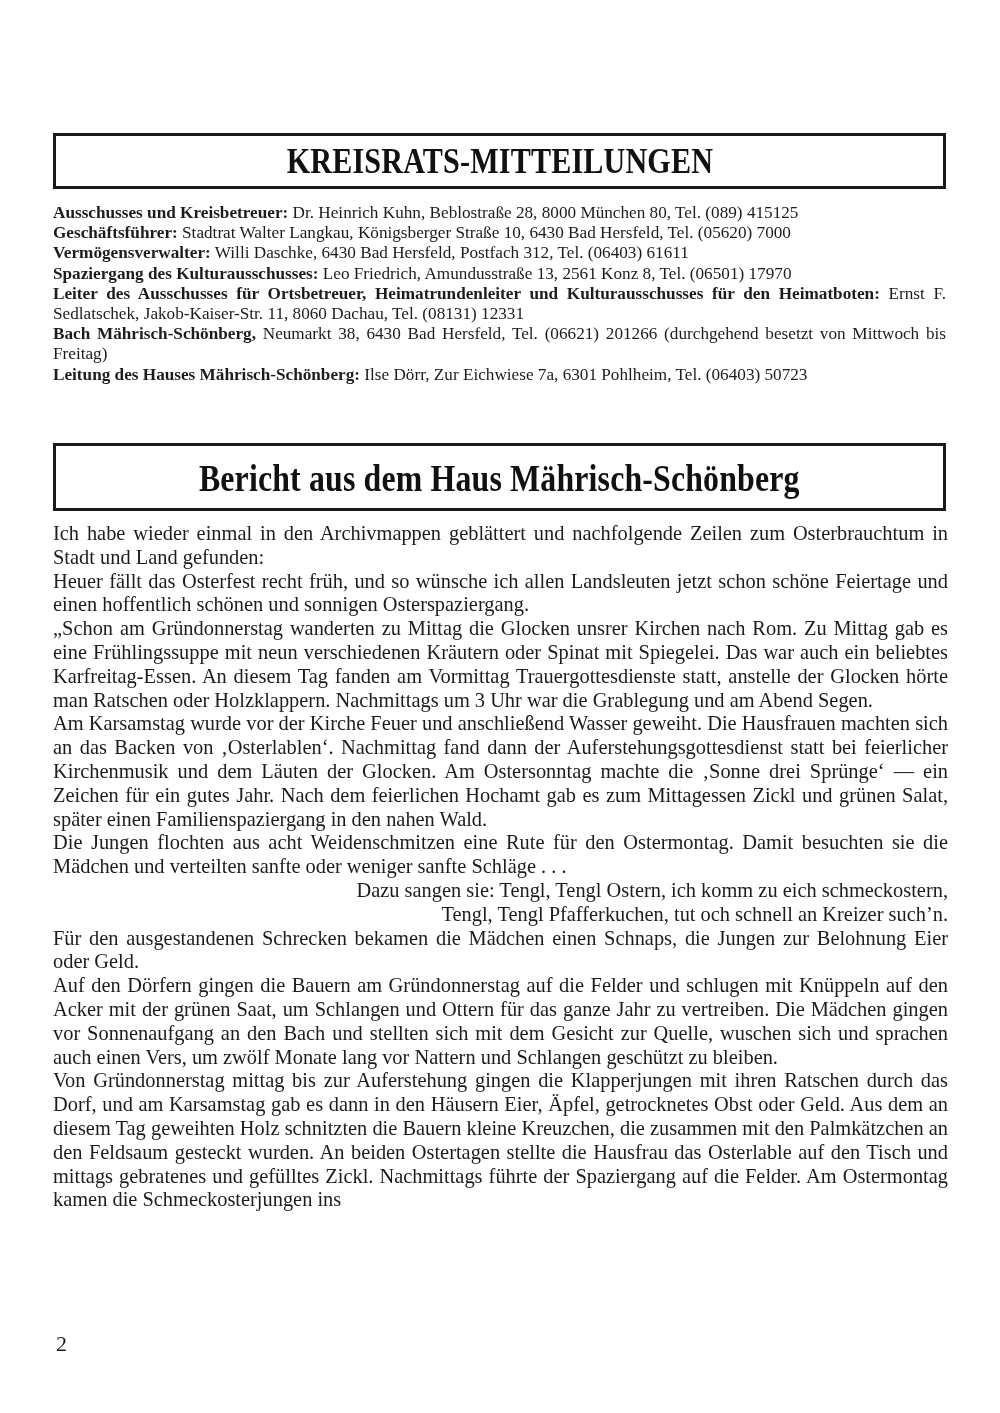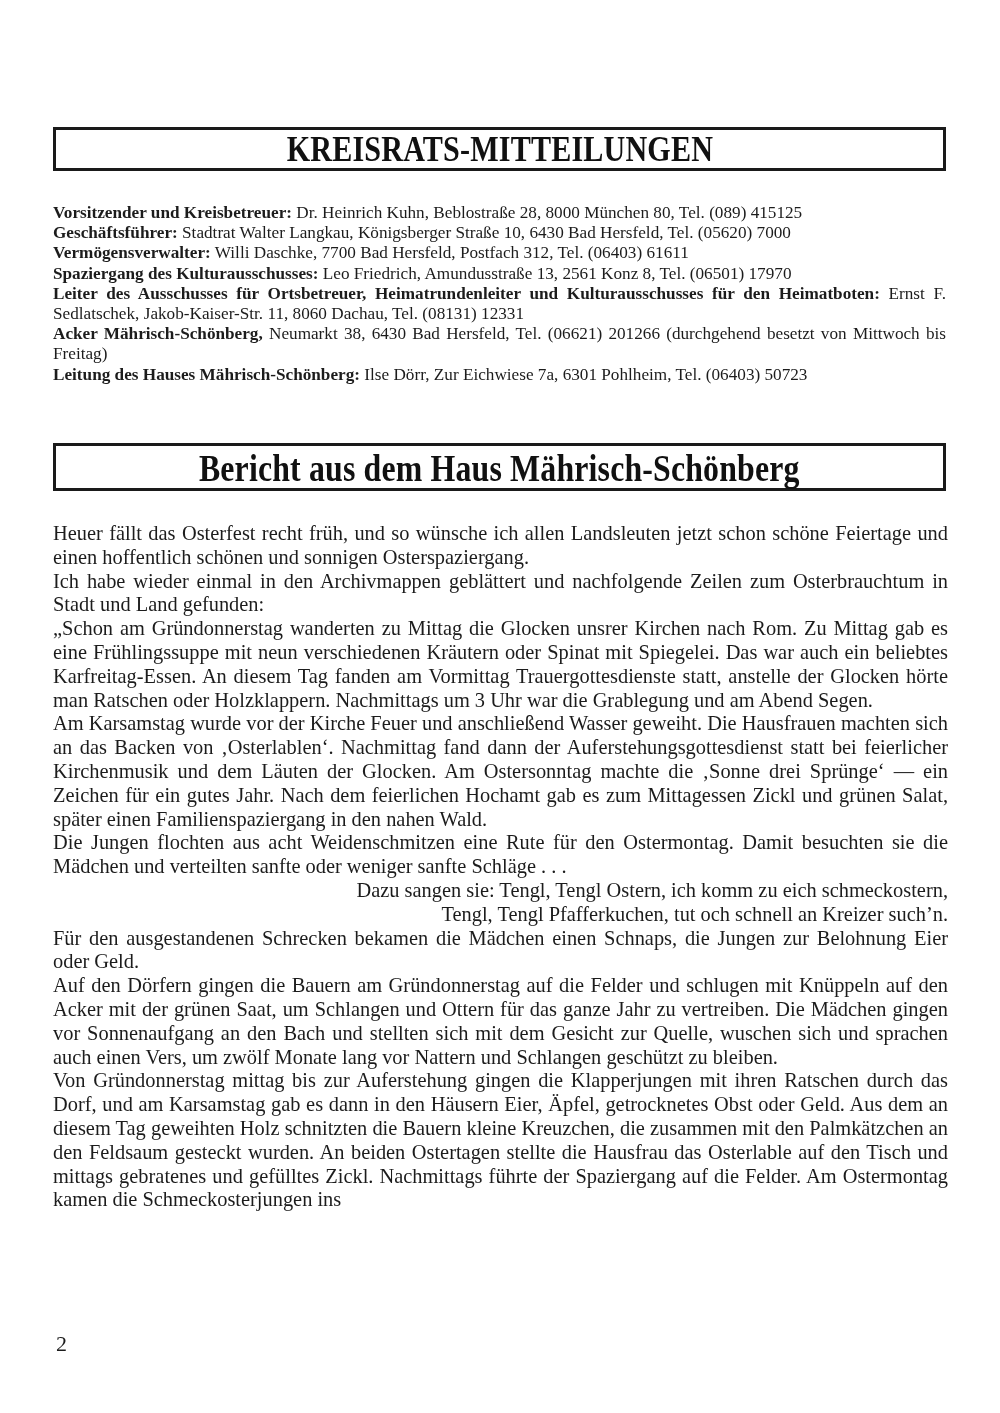--- a/index.html
+++ b/index.html
@@ -2,22 +2,22 @@
 <html><head>
 <meta charset="utf-8">
 <style>
   html, body { margin: 0; padding: 0; background: #ffffff; }
   body { width: 1000px; height: 1413px; position: relative; overflow: hidden;
          font-family: "Liberation Serif", "DejaVu Serif", serif; color: #1c1c1c; }
   .page { position: absolute; left: 0; top: 0; width: 1000px; height: 1413px; }
 
   .box { position: absolute; left: 53px; width: 893px; border: 3px solid #1a1a1a;
          box-sizing: border-box; display: flex; align-items: center; justify-content: center; }
-  .box1 { top: 127px; height: 44px; }
-  .box2 { top: 443px; height: 48px; }
+  .box1 { top: 133px; height: 56px; }
+  .box2 { top: 443px; height: 68px; }
   .box-title { font-family: "Liberation Serif", serif; font-weight: bold; color: #111;
                letter-spacing: 0.2px; transform: scaleX(0.86); transform-origin: center; white-space: nowrap; }
   .box1 .box-title { font-size: 35px; margin-top: 2px; }
   .box2 .box-title { font-size: 37px; margin-top: 2px; }
 
   .contacts { position: absolute; left: 53px; top: 203px; width: 893px;
               font-size: 17.2px; line-height: 20.2px; text-align: justify; }
   .contacts .entry { margin: 0; }
   .contacts .lbl { font-weight: bold; }
 
@@ -31,36 +31,36 @@
 </head>
 <body>
 
 <div class="page">
 
   <div class="box box1">
     <span class="box-title">KREISRATS-MITTEILUNGEN</span>
   </div>
 
   <div class="contacts">
-    <p class="entry"><span class="lbl">Vorsitzender und Kreisbetreuer:</span><span> Dr. Heinrich Kuhn, Beblostraße 28, 8000 München 80, Tel. (089) 415125</span></p>
+    <p class="entry"><span class="lbl">Ausschusses und Kreisbetreuer:</span><span> Dr. Heinrich Kuhn, Beblostraße 28, 8000 München 80, Tel. (089) 415125</span></p>
     <p class="entry"><span class="lbl">Geschäftsführer:</span><span> Stadtrat Walter Langkau, Königsberger Straße 10, 6430 Bad Hersfeld, Tel. (05620) 7000</span></p>
-    <p class="entry"><span class="lbl">Vermögensverwalter:</span><span> Willi Daschke, 7700 Bad Hersfeld, Postfach 312, Tel. (06403) 61611</span></p>
+    <p class="entry"><span class="lbl">Vermögensverwalter:</span><span> Willi Daschke, 6430 Bad Hersfeld, Postfach 312, Tel. (06403) 61611</span></p>
     <p class="entry"><span class="lbl">Spaziergang des Kulturausschusses:</span><span> Leo Friedrich, Amundusstraße 13, 2561 Konz 8, Tel. (06501) 17970</span></p>
     <p class="entry"><span class="lbl">Leiter des Ausschusses für Ortsbetreuer, Heimatrundenleiter und Kulturausschusses für den Heimatboten:</span><span> Ernst F. Sedlatschek, Jakob-Kaiser-Str. 11, 8060 Dachau, Tel. (08131) 12331</span></p>
-    <p class="entry"><span class="lbl">Acker Mährisch-Schönberg,</span><span> Neumarkt 38, 6430 Bad Hersfeld, Tel. (06621) 201266 (durchgehend besetzt von Mittwoch bis Freitag)</span></p>
+    <p class="entry"><span class="lbl">Bach Mährisch-Schönberg,</span><span> Neumarkt 38, 6430 Bad Hersfeld, Tel. (06621) 201266 (durchgehend besetzt von Mittwoch bis Freitag)</span></p>
     <p class="entry"><span class="lbl">Leitung des Hauses Mährisch-Schönberg:</span><span> Ilse Dörr, Zur Eichwiese 7a, 6301 Pohlheim, Tel. (06403) 50723</span></p>
   </div>
 
   <div class="box box2">
     <span class="box-title">Bericht aus dem Haus Mährisch-Schönberg</span>
   </div>
 
   <div class="article">
+    <p>Ich habe wieder einmal in den Archivmappen geblättert und nachfolgende Zeilen zum Oster­brauchtum in Stadt und Land gefunden:</p>
     <p>Heuer fällt das Osterfest recht früh, und so wünsche ich allen Landsleuten jetzt schon schöne Feiertage und einen hoffentlich schönen und sonnigen Osterspaziergang.</p>
-    <p>Ich habe wieder einmal in den Archivmappen geblättert und nachfolgende Zeilen zum Oster­brauchtum in Stadt und Land gefunden:</p>
     <p>„Schon am Gründonnerstag wanderten zu Mittag die Glocken unsrer Kirchen nach Rom. Zu Mit­tag gab es eine Frühlingssuppe mit neun verschiedenen Kräutern oder Spinat mit Spiegelei. Das war auch ein beliebtes Karfreitag-Essen. An diesem Tag fanden am Vormittag Trauergottesdienste statt, anstelle der Glocken hörte man Ratschen oder Holzklappern. Nachmittags um 3 Uhr war die Grablegung und am Abend Segen.</p>
     <p>Am Karsamstag wurde vor der Kirche Feuer und anschließend Wasser geweiht. Die Hausfrauen machten sich an das Backen von ‚Osterlablen‘. Nachmittag fand dann der Auferstehungsgottes­dienst statt bei feierlicher Kirchenmusik und dem Läuten der Glocken. Am Ostersonntag machte die ‚Sonne drei Sprünge‘ — ein Zeichen für ein gutes Jahr. Nach dem feierlichen Hochamt gab es zum Mittagessen Zickl und grünen Salat, später einen Familienspaziergang in den nahen Wald.</p>
     <p>Die Jungen flochten aus acht Weidenschmitzen eine Rute für den Ostermontag. Damit besuchten sie die Mädchen und verteilten sanfte oder weniger sanfte Schläge . . .</p>
     <p class="verse">Dazu sangen sie: Tengl, Tengl Ostern, ich komm zu eich schmeckostern,</p>
     <p class="verse">                          Tengl, Tengl Pfafferkuchen, tut och schnell an Kreizer such’n.</p>
     <p>Für den ausgestandenen Schrecken bekamen die Mädchen einen Schnaps, die Jungen zur Beloh­nung Eier oder Geld.</p>
     <p>Auf den Dörfern gingen die Bauern am Gründonnerstag auf die Felder und schlugen mit Knüp­peln auf den Acker mit der grünen Saat, um Schlangen und Ottern für das ganze Jahr zu vertrei­ben. Die Mädchen gingen vor Sonnenaufgang an den Bach und stellten sich mit dem Gesicht zur Quelle, wuschen sich und sprachen auch einen Vers, um zwölf Monate lang vor Nattern und Schlangen geschützt zu bleiben.</p>
     <p>Von Gründonnerstag mittag bis zur Auferstehung gingen die Klapperjungen mit ihren Ratschen durch das Dorf, und am Karsamstag gab es dann in den Häusern Eier, Äpfel, getrocknetes Obst oder Geld. Aus dem an diesem Tag geweihten Holz schnitzten die Bauern kleine Kreuzchen, die zusammen mit den Palmkätzchen an den Feldsaum gesteckt wurden. An beiden Ostertagen stellte die Hausfrau das Osterlable auf den Tisch und mittags gebratenes und gefülltes Zickl. Nachmit­tags führte der Spaziergang auf die Felder. Am Ostermontag kamen die Schmeckosterjungen ins</p>
   </div>
 

